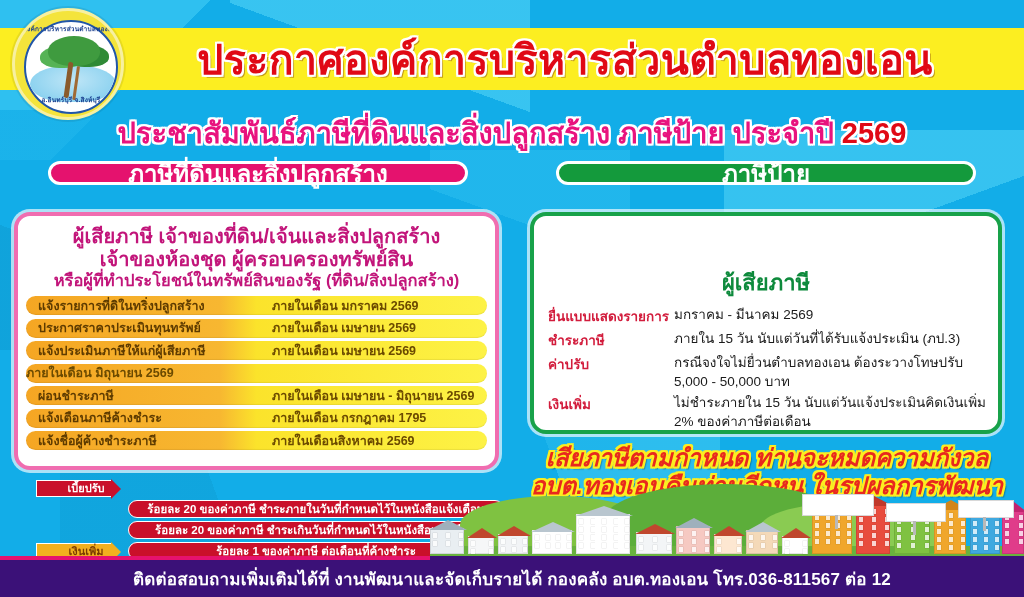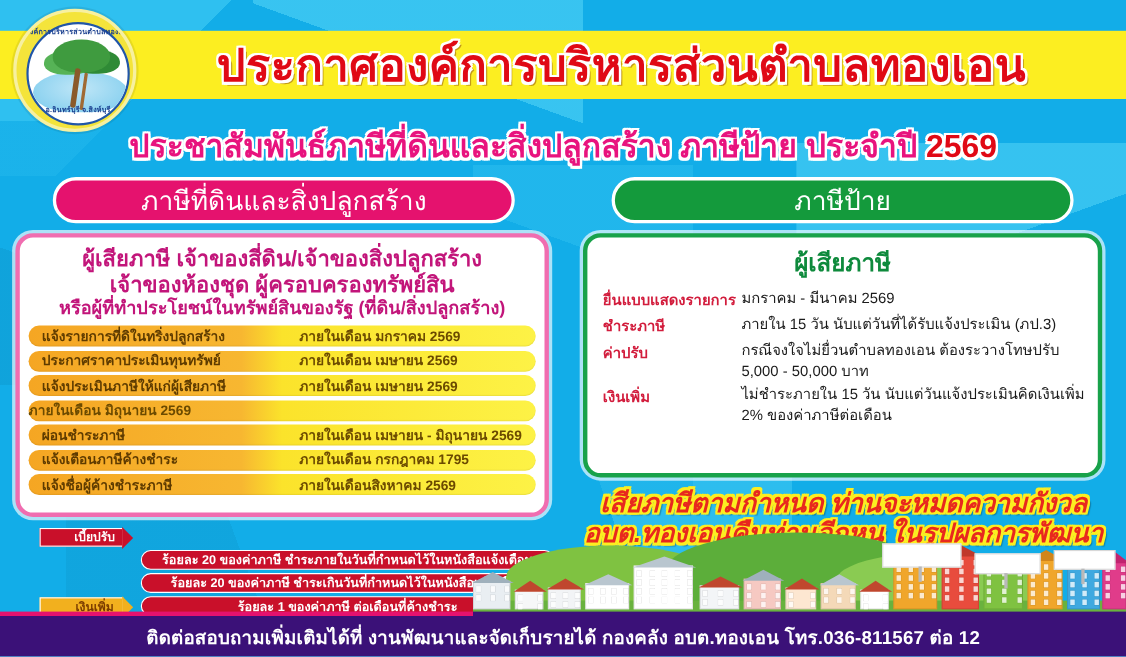--- a/index.html
+++ b/index.html
@@ -84,23 +84,23 @@
     box-shadow: 8px 2px 0 -1px #a06a34; }
   .logo-text-top, .logo-text-bot {
     position:absolute; left:0; width:112px; text-align:center;
     font-size:6.5px; font-weight:bold; color:#1a3f8f; letter-spacing:.2px;
   }
   .logo-text-top { top:13px; }
   .logo-text-bot { bottom:12px; }
 
   
   .pill {
-    position: absolute; height: 42px; border-radius: 22px;
+    position: absolute; height: 24px; border-radius: 22px;
     display: flex; align-items: center; justify-content: center;
-    font-size: 24px; font-weight: normal; color: #ffffff;
+    font-size: 24px; font-weight: bold; color: #ffffff;
     border: 3px solid #ffffff;
     white-space: nowrap;
   }
   .pill-left  { top: 161px; left: 48px;  width: 420px; background: #E5126E; }
   .pill-right { top: 161px; left: 556px; width: 420px; background: #149A3C; }
 
   
   .panel-left {
     position: absolute; top: 212px; left: 14px; width: 485px; height: 258px;
     background: #FFFFFF; border: 4px solid #F06DB0; border-radius: 16px;
@@ -156,21 +156,21 @@
     font-size: 11.5px; font-weight: bold; color: #ffffff; white-space: nowrap;
   }
 
   
   .panel-right {
     position: absolute; top: 212px; left: 530px; width: 472px; height: 222px;
     background: #FFFFFF; border: 4px solid #18A24A; border-radius: 16px;
     box-shadow: 0 0 0 3px rgba(255,255,255,.65);
     padding: 10px 14px;
   }
-  .rp-head { text-align: center; color: #0E8A3C; font-weight: bold; line-height: 1.18; }
+  .rp-head { text-align: center; color: #0E8A3C; font-weight: bold; line-height: 1.18; margin-top: 44px; }
   .rp-head .r1 { font-size: 22px; display:block; }
   .rp-head .r2 { font-size: 22px; display:block; white-space:nowrap; }
   .rp-list { margin-top: 9px; }
   .rp-item { display: flex; margin-bottom: 2px; }
   .rp-label {
     width: 126px; flex: none;
     font-size: 13.5px; font-weight: bold; color: #D21C3C; white-space: nowrap;
   }
   .rp-value { font-size: 13.5px; color: #1B1B1B; line-height: 1.42; }
   .rp-value .vline { display: block; white-space: nowrap; }
@@ -251,21 +251,21 @@
 
   <div class="sub-title">
     <span>ประชาสัมพันธ์ภาษีที่ดินและสิ่งปลูกสร้าง ภาษีป้าย ประจำปี </span><span class="yr">2569</span>
   </div>
 
   <div class="pill pill-left">ภาษีที่ดินและสิ่งปลูกสร้าง</div>
   <div class="pill pill-right">ภาษีป้าย</div>
 
   <div class="panel-left">
     <div class="lp-head">
-      <span class="l1">ผู้เสียภาษี เจ้าของสี่ดิน/เจ้าของสิ่งปลูกสร้าง</span>
+      <span class="l1">ผู้เสียภาษี เจ้าของที่ดิน/เจ้นและสิ่งปลูกสร้าง</span>
       <span class="l2">เจ้าของห้องชุด ผู้ครอบครองทรัพย์สิน</span>
       <span class="l3">หรือผู้ที่ทำประโยชน์ในทรัพย์สินของรัฐ (ที่ดิน/สิ่งปลูกสร้าง)</span>
     </div>
     <div class="rows" id="land-tax-rows">
         <div class="row">
           <div class="task">แจ้งรายการที่ดิในทริ่งปลูกสร้าง</div>
           <div class="when">ภายในเดือน มกราคม 2569</div>
         </div>
         <div class="row">
           <div class="task">ประกาศราคาประเมินทุนทรัพย์</div>

